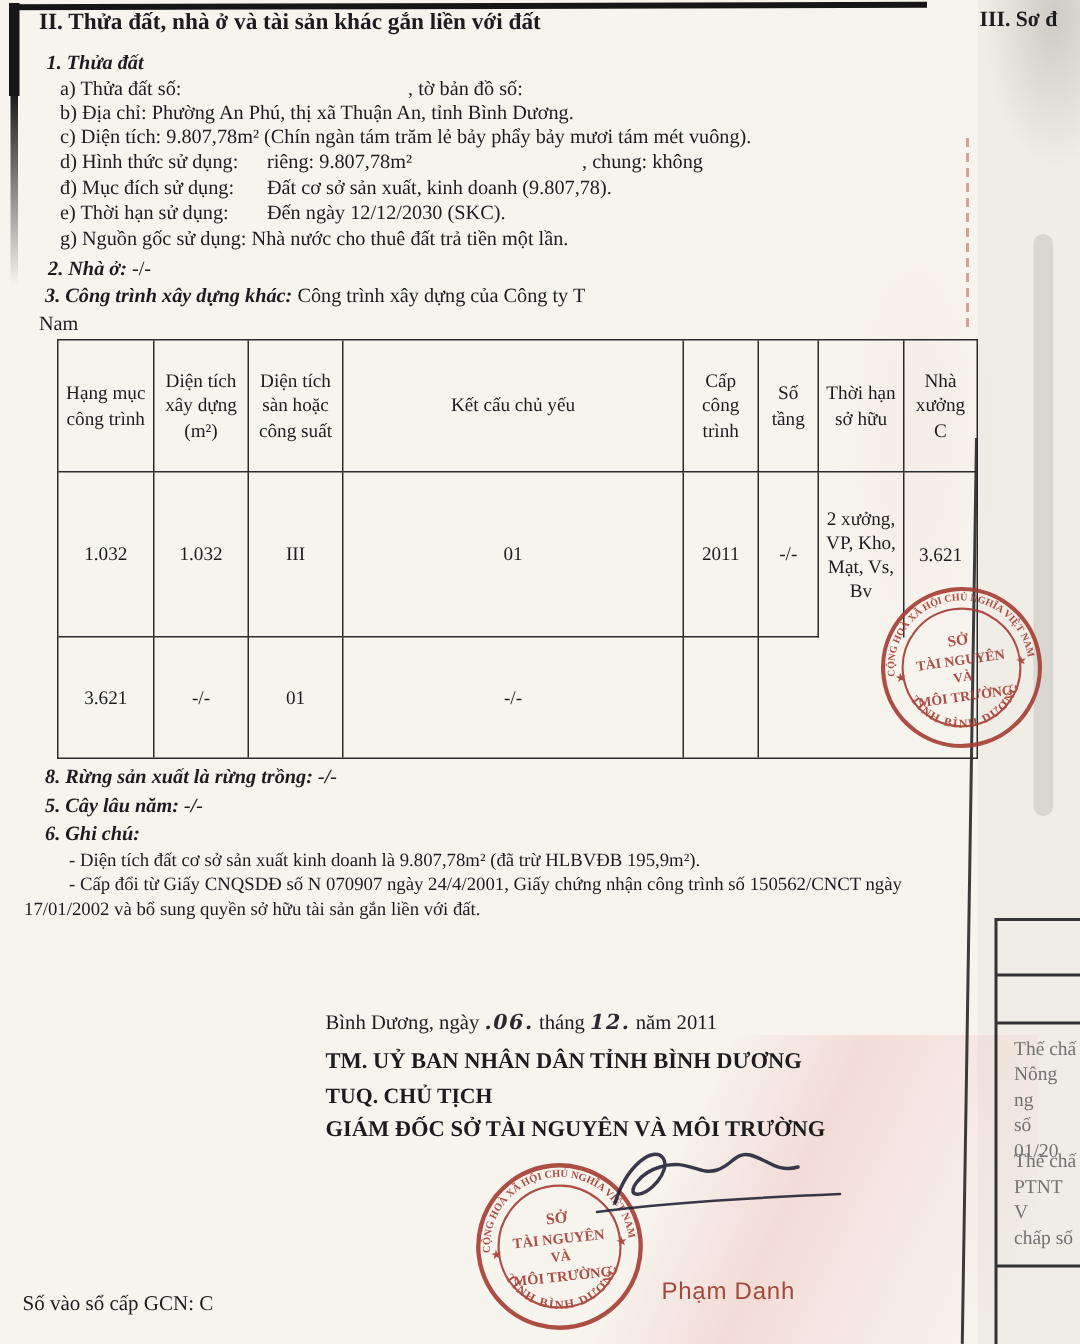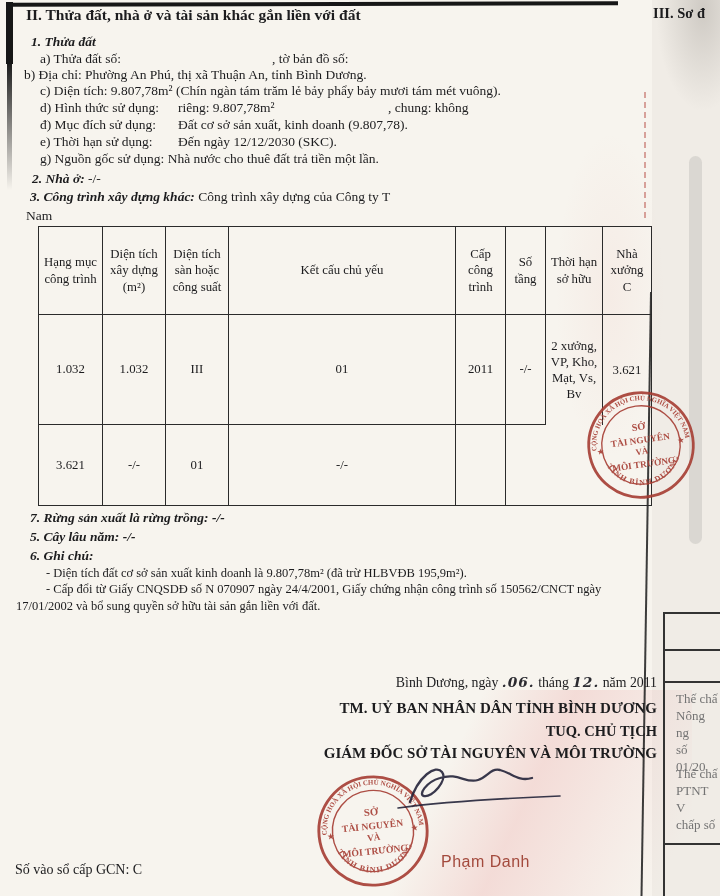--- a/index.html
+++ b/index.html
@@ -35,21 +35,21 @@
       grid-template-rows:88px 110px 80px;
       border:1.6px solid #2b2b2b;background:transparent;}
   .cell{border-right:1.3px solid #2b2b2b;border-bottom:1.3px solid #2b2b2b;
       display:flex;align-items:center;justify-content:center;text-align:center;
       font-size:12.8px;line-height:1.27;padding:2px 3px;box-sizing:border-box;}
   .cell:nth-child(8n){border-right:none;}
   .cell.last-row{border-bottom:none;}
   .cell.just{display:block;text-align:justify;padding:4px 8px;font-size:13px;line-height:1.33;}
   .cell.vtop2{padding-top:6px;}
   
-  .center-line{left:217px;width:440px;text-align:right;z-index:2;}
+  .center-line{left:217px;width:440px;text-align:left;z-index:2;}
   .hw{font-style:italic;font-weight:600;letter-spacing:1px;font-family:"DejaVu Serif",serif;color:#2a2a30;}
   .stamp{z-index:3;opacity:.9;}
   .sig-svg{z-index:4;}
   .signer{font-family:"Liberation Sans",sans-serif;font-size:16px;color:#a34a3d;letter-spacing:.5px;z-index:4;}
   .rp-text{font-size:13px;line-height:17px;z-index:2;color:#737373;}
 </style>
 </head>
 <body>
 
 <div class="page">
@@ -63,21 +63,21 @@
   <div class="abs fold-line"></div>
   <div class="abs red-dashes"></div>
   <div class="abs gray-bar"></div>
 
   <div class="abs b" style="left:26px;top:6px;font-size:15.5px;z-index:2;">II. Thửa đất, nhà ở và tài sản khác gắn liền với đất</div>
   <div class="abs b" style="left:653px;top:5px;font-size:14.5px;width:66px;white-space:nowrap;overflow:hidden;z-index:2;">III. Sơ đ</div>
 
   <div class="abs bi" style="left:31px;top:34px;font-size:13.5px;z-index:2;">1. Thửa đất</div>
   <div class="abs t13" style="left:40px;top:51px;z-index:2;">a) Thửa đất số:</div>
   <div class="abs t13" style="left:272px;top:51px;z-index:2;">, tờ bản đồ số:</div>
-  <div class="abs t13" style="left:24px;top:67px;z-index:2;">b) Địa chỉ: Phường An Phú, thị xã Thuận An, tỉnh Bình Dương.</div>
+  <div class="abs t13" style="left:40px;top:67px;z-index:2;">b) Địa chỉ: Phường An Phú, thị xã Thuận An, tỉnh Bình Dương.</div>
   <div class="abs t13" style="left:40px;top:83px;z-index:2;">c) Diện tích: 9.807,78m² (Chín ngàn tám trăm lẻ bảy phẩy bảy mươi tám mét vuông).</div>
   <div class="abs t13" style="left:40px;top:100px;z-index:2;">d) Hình thức sử dụng:</div>
   <div class="abs t13" style="left:178px;top:100px;z-index:2;">riêng: 9.807,78m²</div>
   <div class="abs t13" style="left:388px;top:100px;z-index:2;">, chung: không</div>
   <div class="abs t13" style="left:40px;top:117px;z-index:2;">đ) Mục đích sử dụng:</div>
   <div class="abs t13" style="left:178px;top:117px;z-index:2;">Đất cơ sở sản xuất, kinh doanh (9.807,78).</div>
   <div class="abs t13" style="left:40px;top:134px;z-index:2;">e) Thời hạn sử dụng:</div>
   <div class="abs t13" style="left:178px;top:134px;z-index:2;">Đến ngày 12/12/2030 (SKC).</div>
   <div class="abs t13" style="left:40px;top:151px;z-index:2;">g) Nguồn gốc sử dụng: Nhà nước cho thuê đất trả tiền một lần.</div>
 
@@ -110,21 +110,21 @@
 
     <div class="cell last-row">2 xưởng, VP, Kho, Mạt, Vs, Bv</div>
     <div class="cell last-row">3.621</div>
     <div class="cell last-row">3.621</div>
     <div class="cell last-row">-/-</div>
     <div class="cell last-row">01</div>
     <div class="cell last-row">-/-</div>
     <div class="cell last-row"></div>
   </div>
 
-  <div class="abs bi" style="left:30px;top:510px;font-size:13.5px;z-index:2;">7. Rừng sản xuất là rừng trồng: -/-</div>
+  <div class="abs bi" style="left:30px;top:510px;font-size:13.5px;z-index:2;">8. Rừng sản xuất là rừng trồng: -/-</div>
   <div class="abs bi" style="left:30px;top:529px;font-size:13.5px;z-index:2;">5. Cây lâu năm: -/-</div>
   <div class="abs bi" style="left:30px;top:548px;font-size:13.5px;z-index:2;">6. Ghi chú:</div>
   <div class="abs t12" style="left:46px;top:565px;z-index:2;">- Diện tích đất cơ sở sản xuất kinh doanh là 9.807,78m² (đã trừ HLBVĐB 195,9m²).</div>
   <div class="abs t12" style="left:16px;top:581px;width:628px;text-indent:30px;line-height:1.35;z-index:2;">- Cấp đổi từ Giấy CNQSDĐ số N 070907 ngày 24/4/2001, Giấy chứng nhận công trình số 150562/CNCT ngày 17/01/2002 và bổ sung quyền sở hữu tài sản gắn liền với đất.</div>
 
   <div class="abs center-line" style="top:674px;font-size:13.8px;">
     <span>Bình Dương, ngày</span>
     <span class="hw">.06.</span>
     <span>tháng</span>
     <span class="hw">12.</span>

